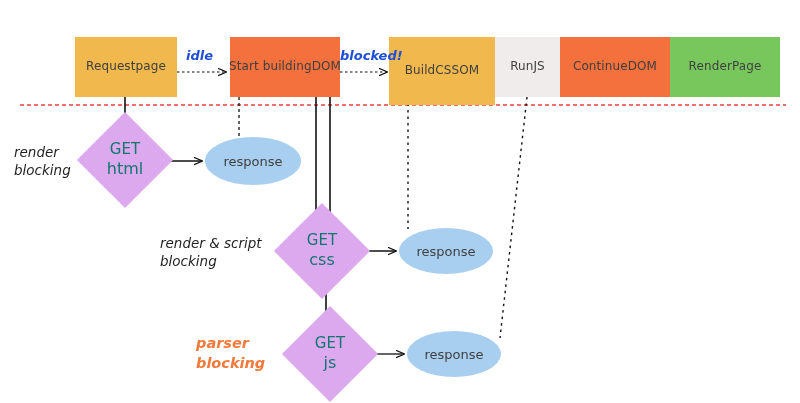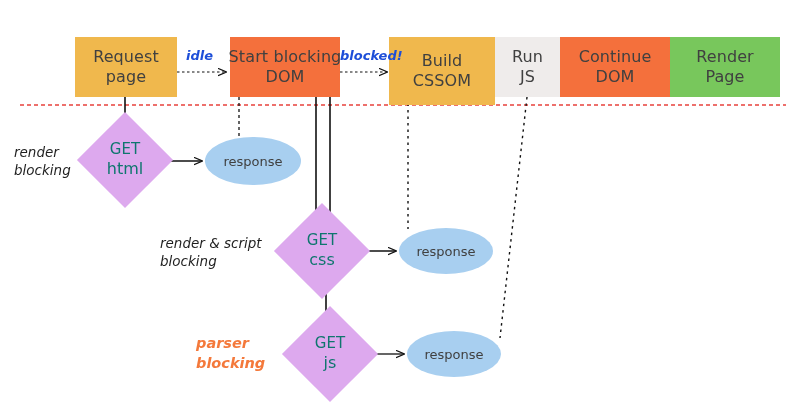--- a/index.html
+++ b/index.html
@@ -27,24 +27,24 @@
     width: 800px;
     height: 403px;
     pointer-events: none;
   }
 
   
   .tl-box {
     position: absolute;
     box-sizing: border-box;
     display: flex;
-    flex-direction: column;
+    flex-direction: row;
     align-items: center;
     justify-content: center;
-    font-size: 16px;
+    font-size: 12px;
     line-height: 1.28;
     color: #404040;
     text-align: center;
     letter-spacing: .1px;
   }
   .tl-box span { display: block; white-space: nowrap; }
 
   
   .arrow-label {
     position: absolute;
@@ -149,21 +149,21 @@
 
     <line x1="527" y1="97" x2="500" y2="338" stroke="#111" stroke-width="1.4" stroke-dasharray="2.5,4"></line>
   </svg>
 
   <div class="tl-box" style="left:75px; top:37px; width:102px; height:60px; background:#f0b84d;">
     <span>Request</span>
     <span>page</span>
   </div>
 
   <div class="tl-box" style="left:230px; top:37px; width:110px; height:60px; background:#f4703c;">
-    <span>Start blocking</span>
+    <span>Start building</span>
     <span>DOM</span>
   </div>
 
   <div class="tl-box" style="left:389px; top:37px; width:106px; height:68px; background:#f0b84d;">
     <span>Build</span>
     <span>CSSOM</span>
   </div>
 
   <div class="tl-box" style="left:495px; top:37px; width:65px; height:60px; background:#efeceb;">
     <span>Run</span>

